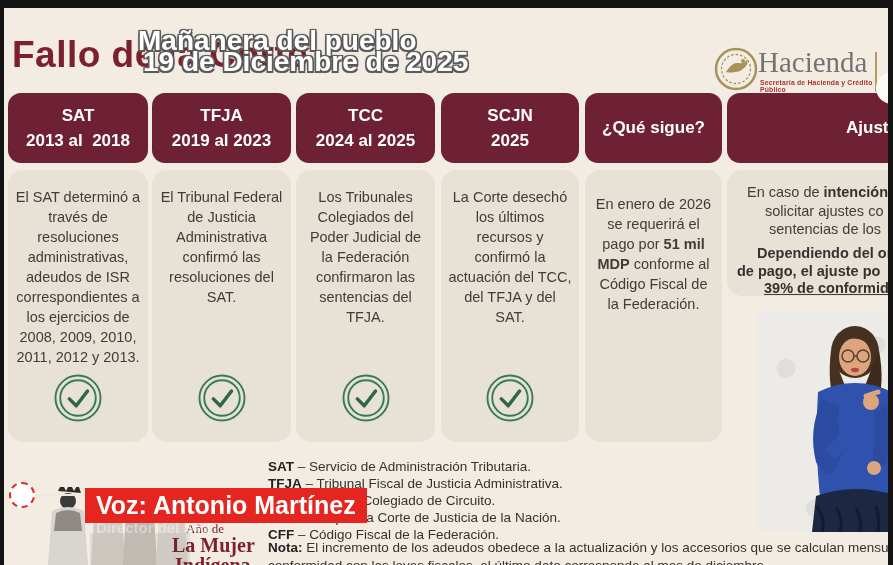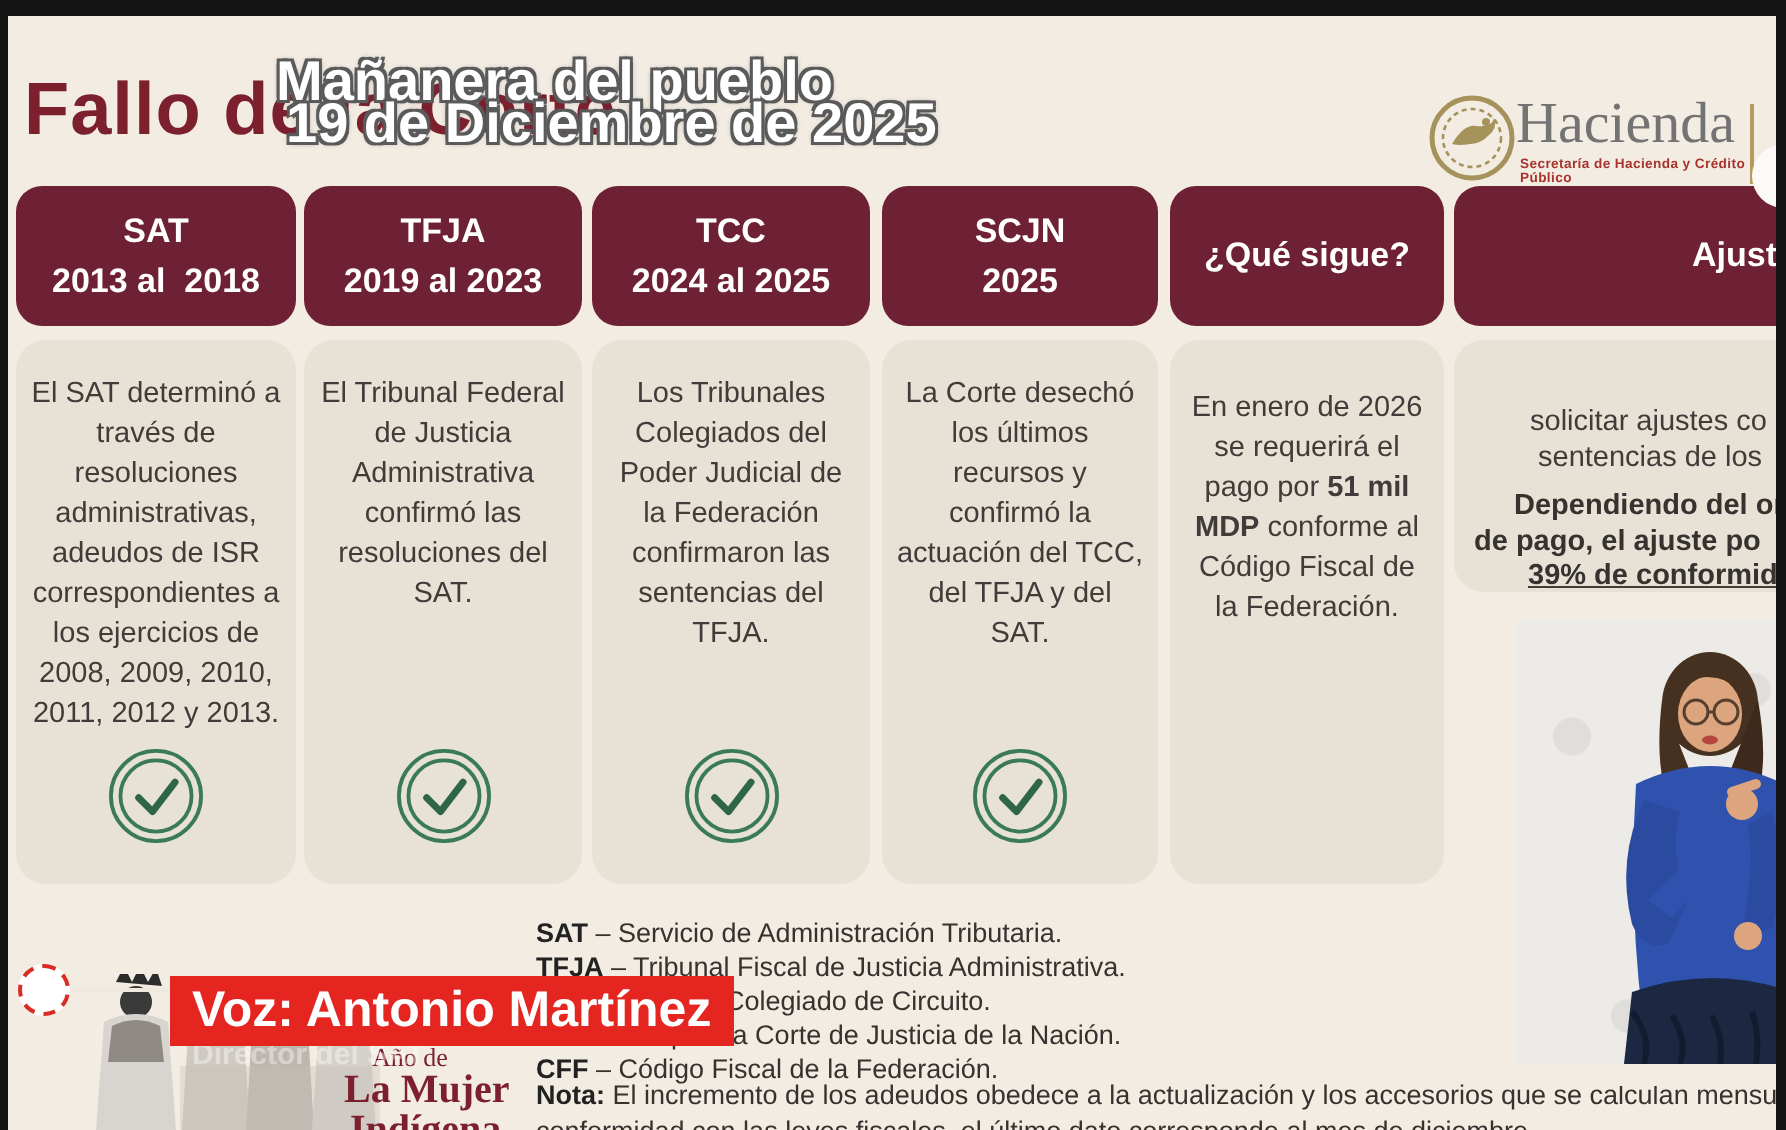--- a/index.html
+++ b/index.html
@@ -135,20 +135,21 @@
       <path d="M20 31 l8 8 l13 -17" fill="none" stroke="#2f6647" stroke-width="4" stroke-linecap="round" stroke-linejoin="round"></path>
     </svg>
   </div>
 </div>
 <div class="abs col-body" style="left:585px;width:137px;height:272px;">
   <div class="col-text" style="padding-top:24px;">
     <span>En enero de 2026 se requerirá el pago por </span><b>51 mil MDP</b><span> conforme al Código Fiscal de la Federación.</span>
   </div>
 </div>
 <div class="abs col-body" style="left:727px;width:283px;height:126px;">
+  <div class="clip-line" style="left:20px;top:13px;"><span>En caso de </span><b>intención</b></div>
   <div class="clip-line" style="left:38px;top:32px;">solicitar ajustes co</div>
   <div class="clip-line" style="left:42px;top:50px;">sentencias de los</div>
   <div class="clip-line" style="left:30px;top:74px;"><b>Dependiendo del or</b></div>
   <div class="clip-line" style="left:10px;top:92px;"><b>de pago, el ajuste po</b></div>
   <div class="clip-line" style="left:37px;top:109px;text-decoration:underline;"><b>39% de conformid</b></div>
 </div>
 
 <div class="abs video-box">
   <svg width="140" height="233" viewBox="0 0 140 233">
     <ellipse cx="97" cy="42" rx="24" ry="26" fill="#463121"></ellipse>

